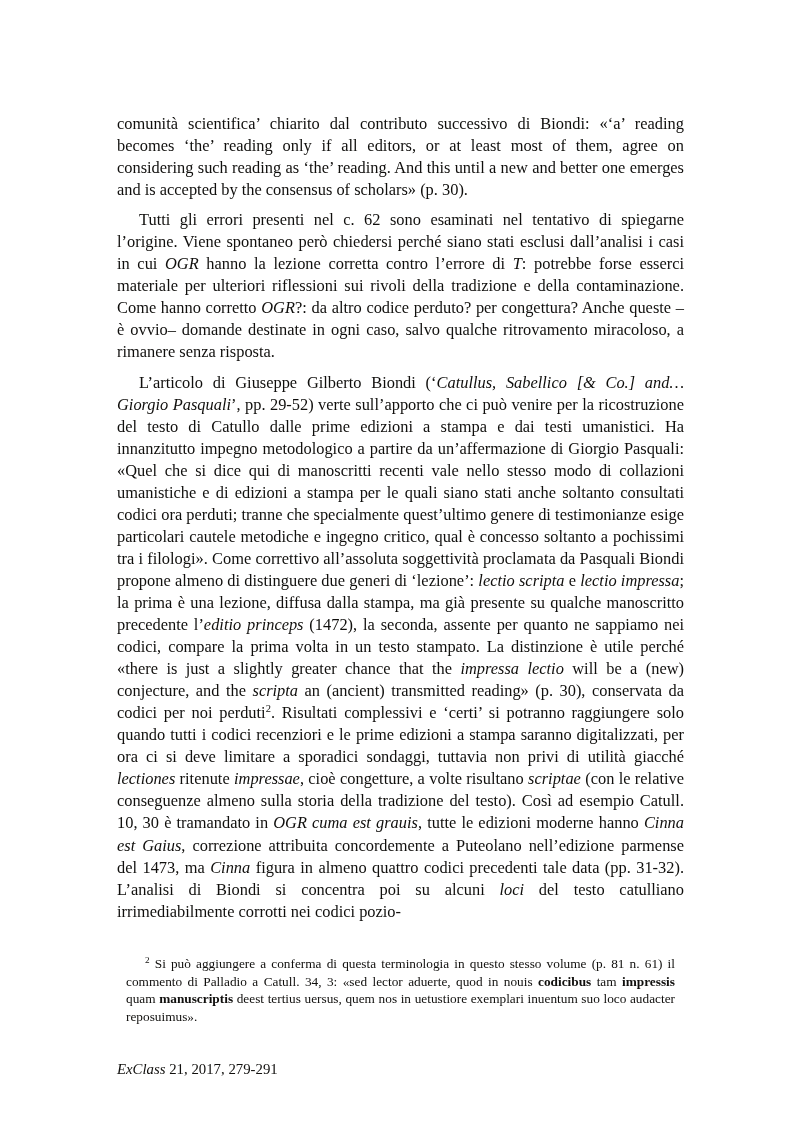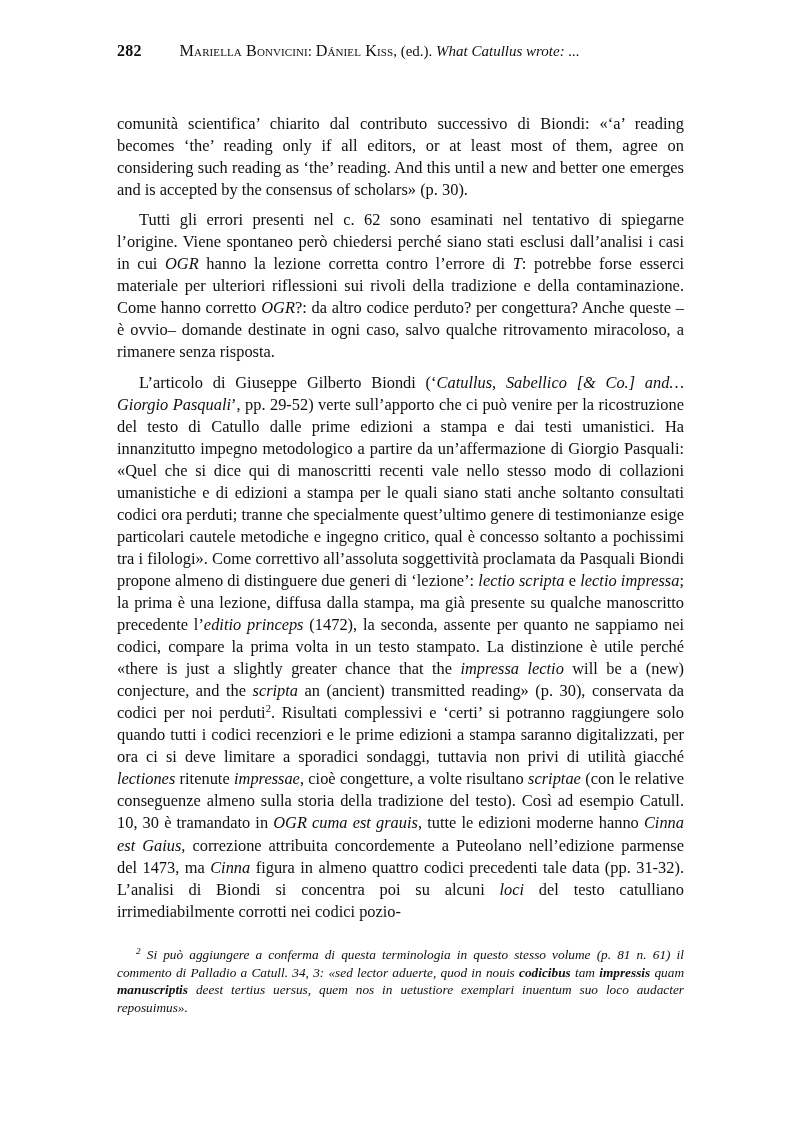--- a/index.html
+++ b/index.html
@@ -81,23 +81,22 @@
   .footnote {
     position: absolute;
     left: 117px;
     top: 946px;
     width: 567px;
     font-size: 13.3px;
     line-height: 17.6px;
     text-align: justify;
   }
   .footnote p {
-    margin: 0;
+    margin: 9px;
     text-indent: 19px;
-    font-style: italic;
   }
   .footnote sup.fn {
     font-size: 9.2px;
   }
   .bold { font-weight: bold; }
 
   
   .footer {
     position: absolute;
     left: 117px;
@@ -106,28 +105,28 @@
     font-size: 14.8px;
     line-height: 20px;
     white-space: nowrap;
   }
 </style>
 </head>
 <body>
 
 <div class="page">
 
-  <div class="running-head">
-    <span class="folio">282</span><span class="head-text"><span class="sc">Mariella Bonvicini</span><span>: </span><span class="sc">Dániel Kiss</span><span>, (ed.). </span><span class="ital">What Catullus wrote: ...</span></span>
-  </div>
 
   <div class="body-block">
       <p><span>comunità scientifica’ chiarito dal contributo successivo di Biondi: «‘a’ reading becomes ‘the’ reading only if all editors, or at least most of them, agree on considering such reading as ‘the’ reading. And this until a new and better one emerges and is accepted by the consensus of scholars» (p. 30).</span></p>
       <p class="indent"><span>Tutti gli errori presenti nel c. 62 sono esaminati nel tentativo di spiegarne l’origine. Viene spontaneo però chiedersi perché siano stati esclusi dall’analisi i casi in cui </span><em class="ital">OGR</em><span> hanno la lezione corretta contro l’errore di </span><em class="ital">T</em><span>: potrebbe forse esserci materiale per ulteriori riflessioni sui rivoli della tradizione e della contaminazione. Come hanno corretto </span><em class="ital">OGR</em><span>?: da altro codice perduto? per congettura? Anche queste –è ovvio– domande destinate in ogni caso, salvo qualche ritrovamento miracoloso, a rimanere senza risposta.</span></p>
       <p class="indent"><span>L’articolo di Giuseppe Gilberto Biondi (‘</span><em class="ital">Catullus, Sabellico [&amp; Co.] and… Giorgio Pasquali</em><span>’, pp. 29-52) verte sull’apporto che ci può venire per la ricostruzione del testo di Catullo dalle prime edizioni a stampa e dai testi umanistici. Ha innanzitutto impegno metodologico a partire da un’affermazione di Giorgio Pasquali: «Quel che si dice qui di manoscritti recenti vale nello stesso modo di collazioni umanistiche e di edizioni a stampa per le quali siano stati anche soltanto consultati codici ora perduti; tranne che specialmente quest’ultimo genere di testimonianze esige particolari cautele metodiche e ingegno critico, qual è concesso soltanto a pochissimi tra i filologi». Come correttivo all’assoluta soggettività proclamata da Pasquali Biondi propone almeno di distinguere due generi di ‘lezione’: </span><em class="ital">lectio scripta</em><span> e </span><em class="ital">lectio impressa</em><span>; la prima è una lezione, diffusa dalla stampa, ma già presente su qualche manoscritto precedente l’</span><em class="ital">editio princeps</em><span> (1472), la seconda, assente per quanto ne sappiamo nei codici, compare la prima volta in un testo stampato. La distinzione è utile perché «there is just a slightly greater chance that the </span><em class="ital">impressa lectio</em><span> will be a (new) conjecture, and the </span><em class="ital">scripta</em><span>  an (ancient) transmitted reading» (p. 30), conservata da codici per noi perduti</span><sup class="fn">2</sup><span>. Risultati complessivi e ‘certi’ si potranno raggiungere solo quando tutti i codici recenziori e le prime edizioni a stampa saranno digitalizzati, per ora ci si deve limitare a sporadici sondaggi, tuttavia non privi di utilità giacché </span><em class="ital">lectiones</em><span> ritenute </span><em class="ital">impressae</em><span>, cioè congetture, a volte risultano </span><em class="ital">scriptae</em><span> (con le relative conseguenze almeno sulla storia della tradizione del testo). Così ad esempio Catull. 10, 30 è tramandato in </span><em class="ital">OGR cuma est grauis</em><span>, tutte le edizioni moderne hanno </span><em class="ital">Cinna est Gaius</em><span>, correzione attribuita concordemente a Puteolano nell’edizione parmense del 1473, ma </span><em class="ital">Cinna</em><span> figura in almeno quattro codici precedenti tale data (pp. 31-32). L’analisi di Biondi si concentra poi su alcuni </span><em class="ital">loci</em><span> del testo catulliano irrimediabilmente corrotti nei codici pozio-</span></p>
     </div>
 
   <div class="footnote">
       <p><sup class="fn">2</sup><span> Si può aggiungere a conferma di questa terminologia in questo stesso volume (p. 81 n. 61) il commento di Palladio a Catull. 34, 3: «sed lector aduerte, quod in nouis </span><strong class="bold">codicibus</strong><span> tam </span><strong class="bold">impressis</strong><span> quam </span><strong class="bold">manuscriptis</strong><span> deest tertius uersus, quem nos in uetustiore exemplari inuentum suo loco audacter reposuimus».</span></p>
     </div>
 
+  <div class="footer">
+    <span class="ital">ExClass</span><span> 21, 2017, 279-291</span>
+  </div>
 
 </div>
 
 </body></html>

